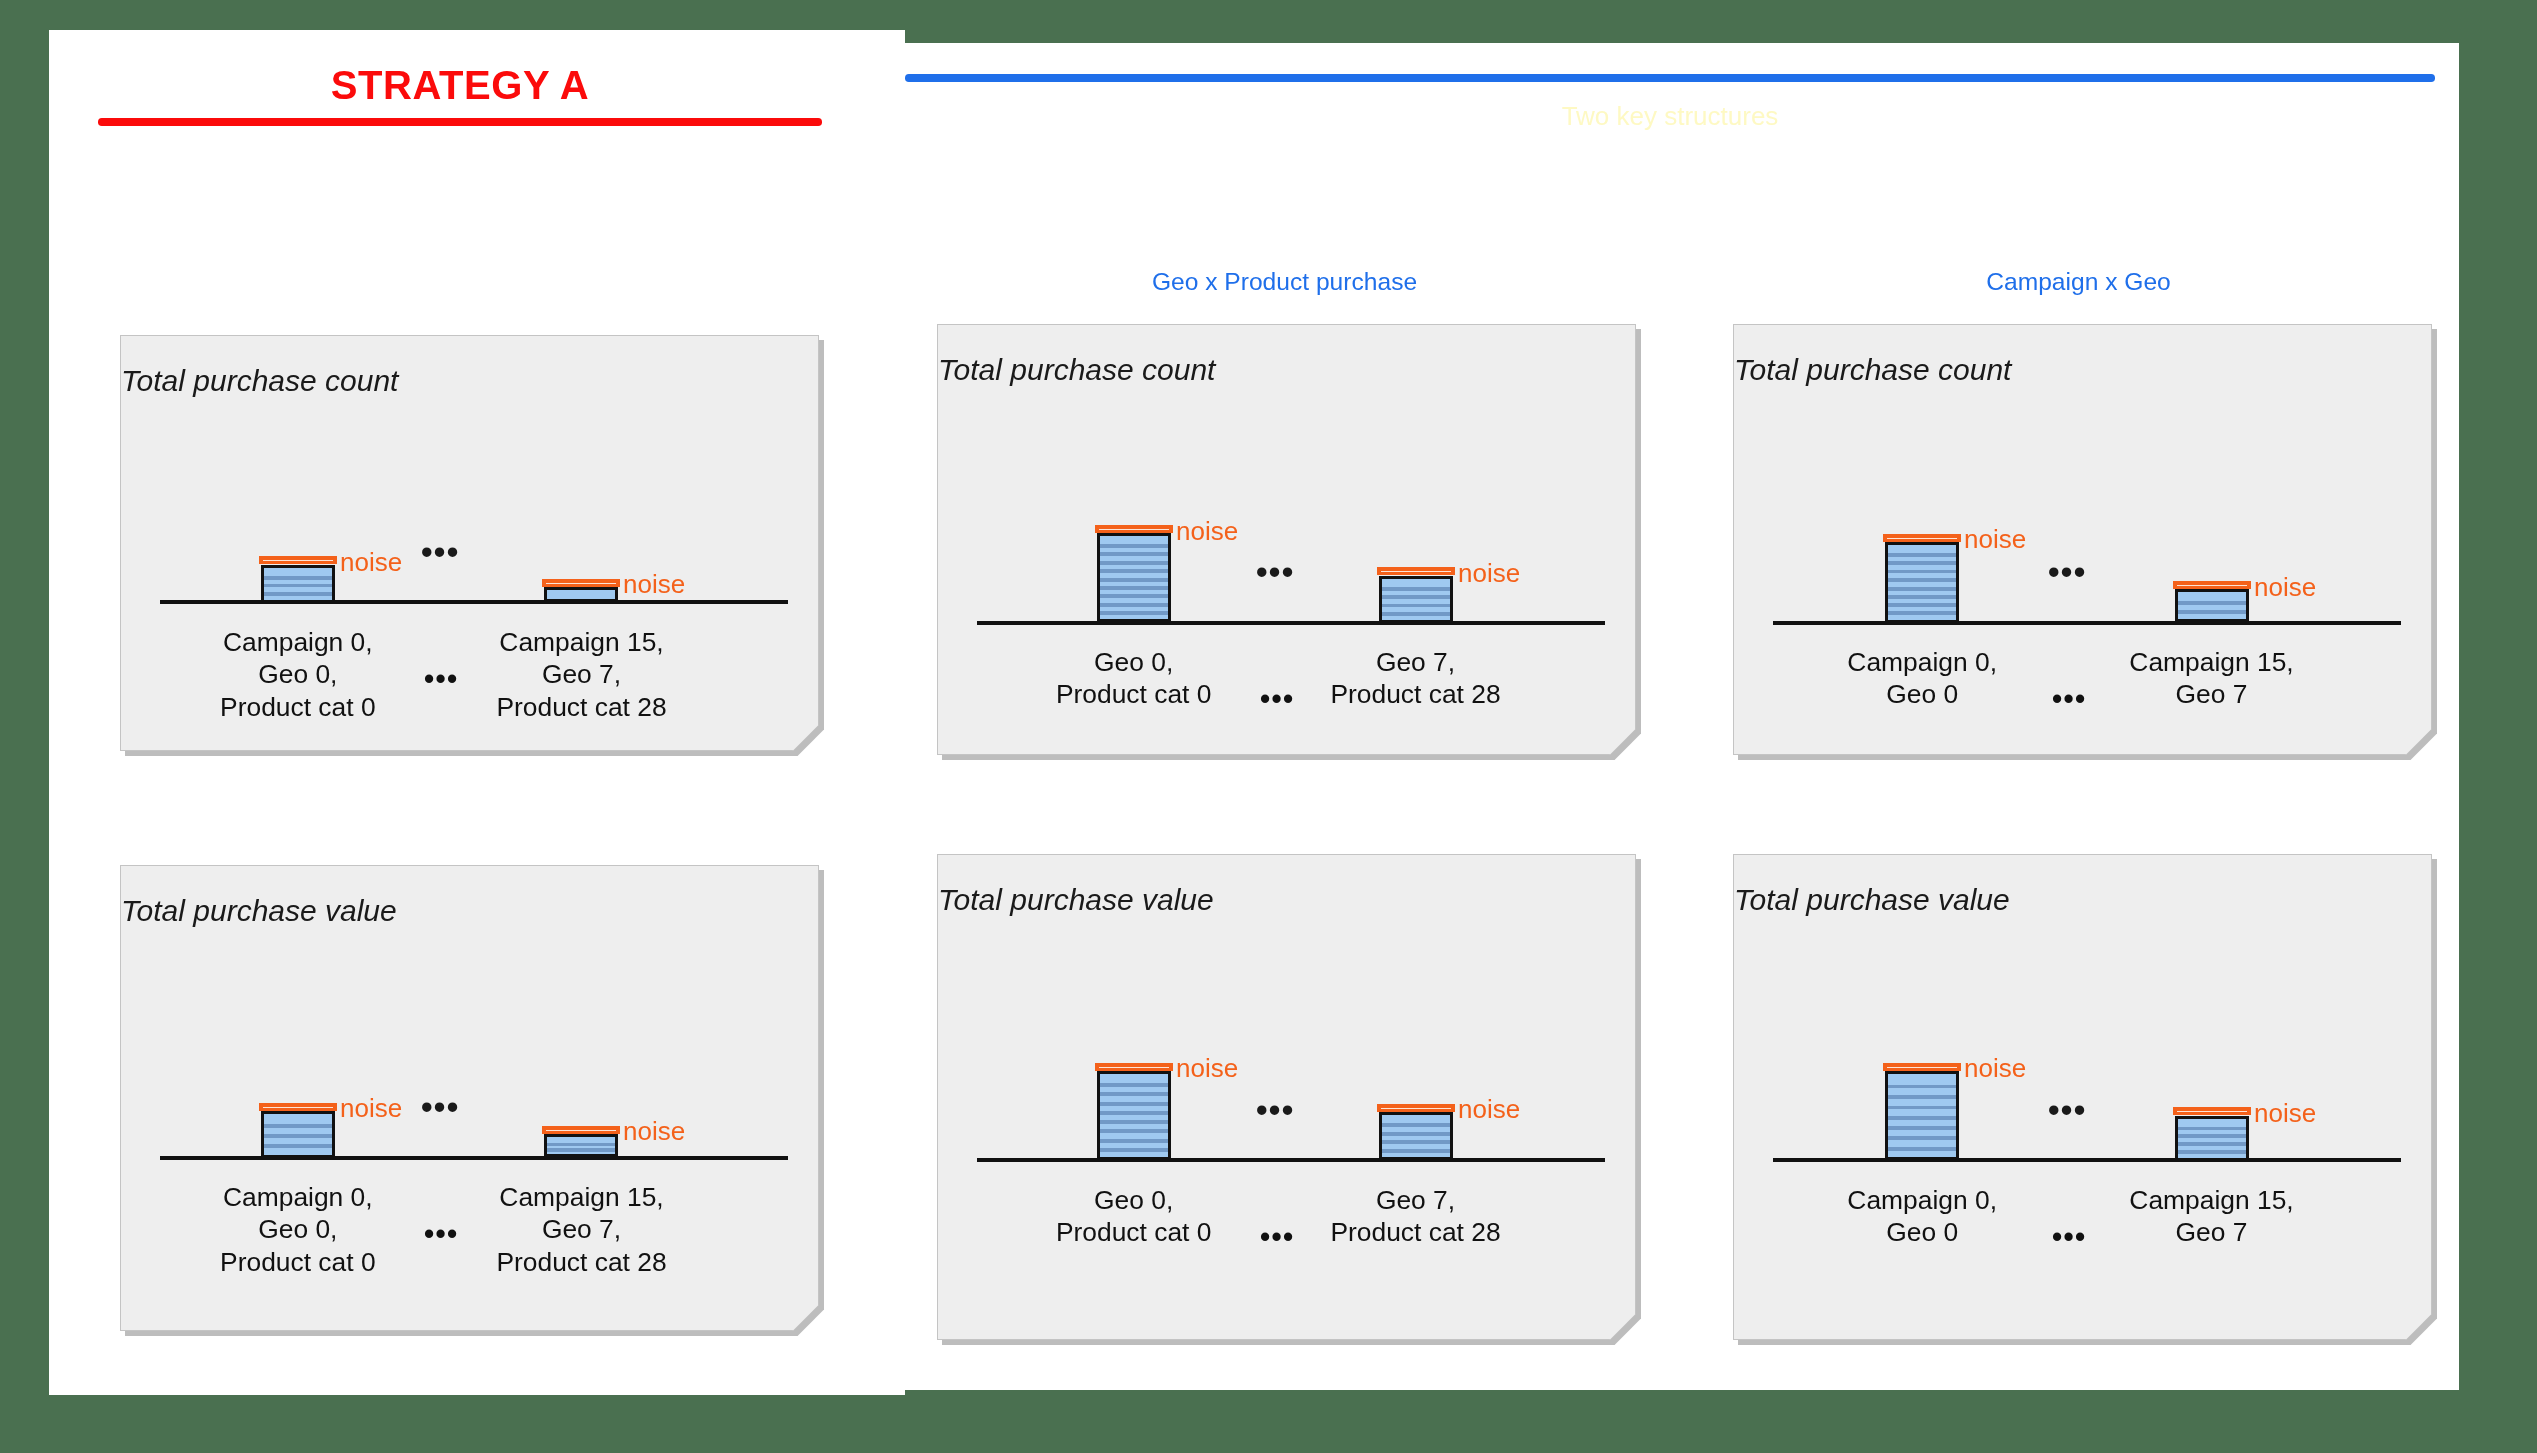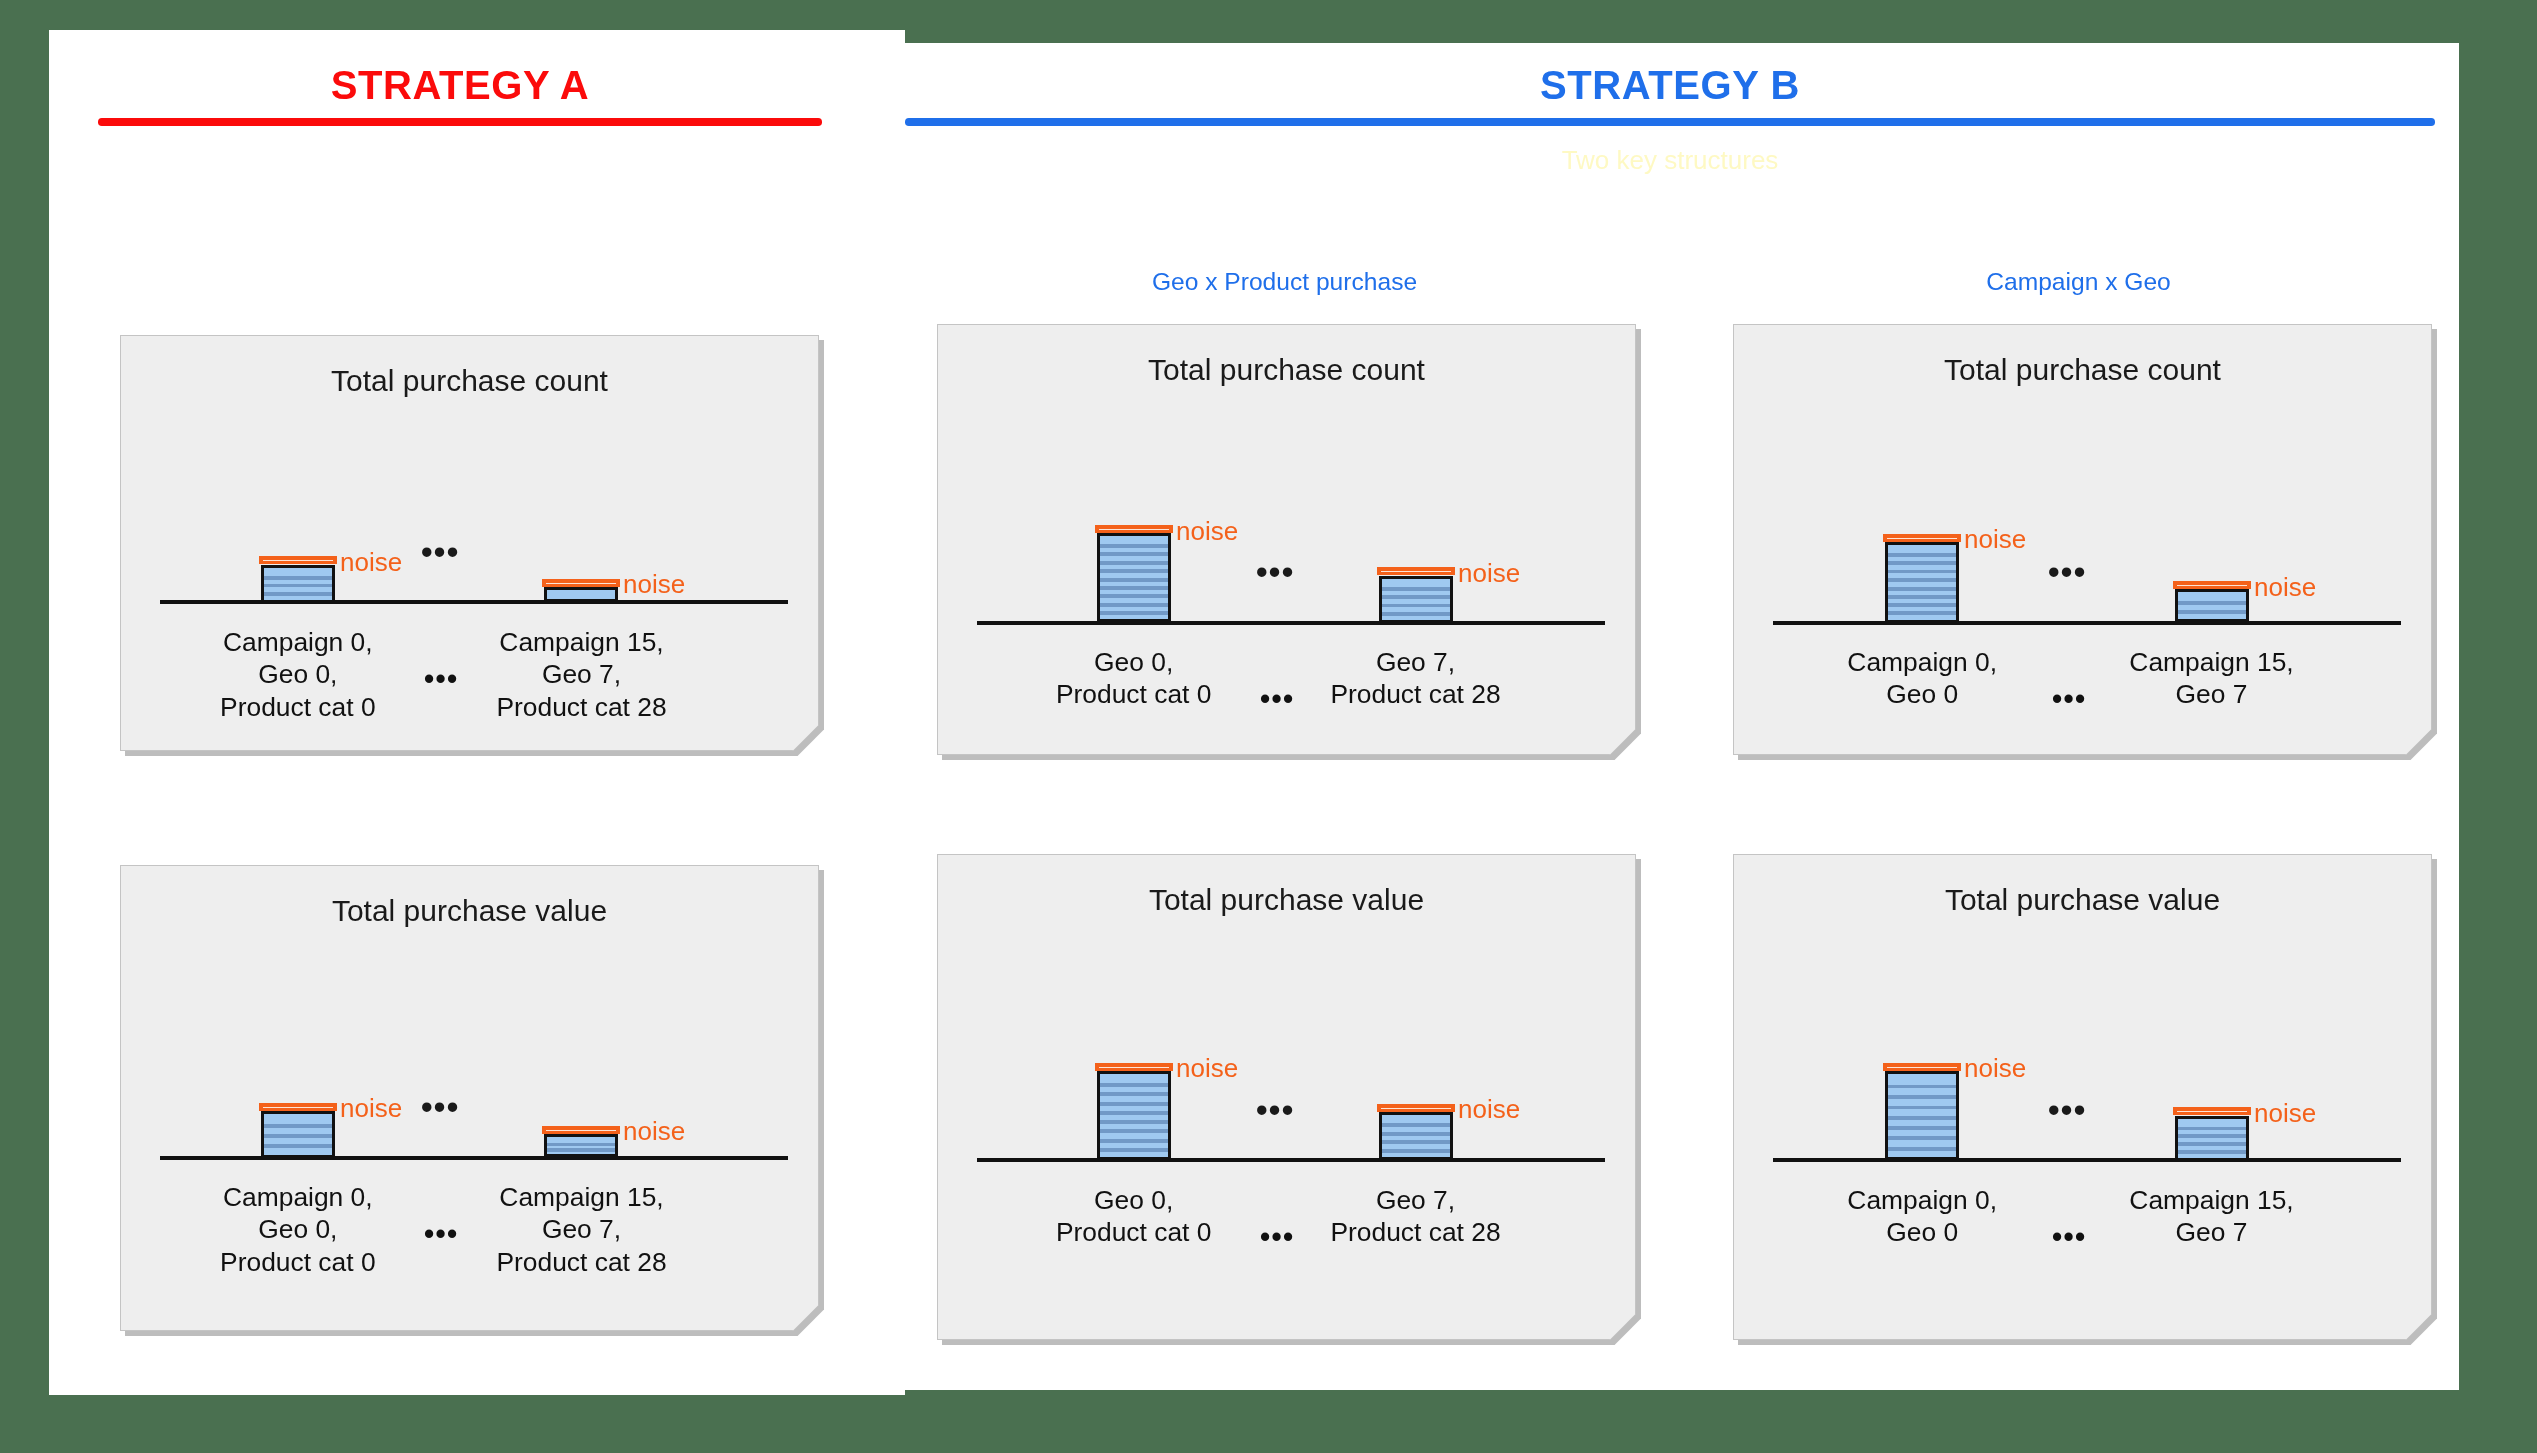--- a/index.html
+++ b/index.html
@@ -42,22 +42,22 @@
     border:1.9px solid #c4c4c4;
     box-sizing:border-box;
     clip-path:polygon(0 0, 100% 0, 100% calc(100% - 26.4px), calc(100% - 26.4px) 100%, 0 100%);
   }
   .panel-shadow{
     position:absolute;
     background:#bdbdbd;
     clip-path:polygon(0 0, 100% 0, 100% calc(100% - 26.4px), calc(100% - 26.4px) 100%, 0 100%);
   }
   .panel-title{
-    position:absolute;left:0;right:0;text-align:center;
-    font-size:30px;color:#1a1a1a;white-space:nowrap;
+    position:absolute;left:0;right:0;text-align:left;
+    font-size:30px;color:#1a1a1a;white-space:nowrap;font-style:italic;
   }
 
   
   .axis{position:absolute;height:3.8px;background:#111111;}
   .bar{
     position:absolute;bottom:0;
     background:#9fc9f0;
     border:3.1px solid #111111;
     box-sizing:border-box;
   }
@@ -90,21 +90,20 @@
 
 <div class="paper-left"></div>
 <div class="paper-right"></div>
 
 <div class="strategy-head" id="strategy-a-head">
   <div class="strategy-title" style="color:#fb0b0b">STRATEGY A</div>
   <div class="rule" style="background:#fb0b0b"></div>
 </div>
 
 <div class="strategy-head" id="strategy-b-head">
-  <div class="strategy-title" style="color:#1f6fea">STRATEGY B</div>
   <div class="rule" style="background:#1f6fea"></div>
   <div class="strategy-sub" style="color:#fef9c3">Two key structures</div>
 </div>
 
 <div class="substructure-label" id="sub-label-0">Geo x Product purchase</div>
 <div class="substructure-label" id="sub-label-1">Campaign x Geo</div>
 
 <div id="panel-host">
     <div class="panel-shadow" style="left: 125px; top: 340px; width: 699px; height: 416px;"></div>
     <div class="panel" style="left: 120px; top: 335px; width: 699px; height: 416px;">

